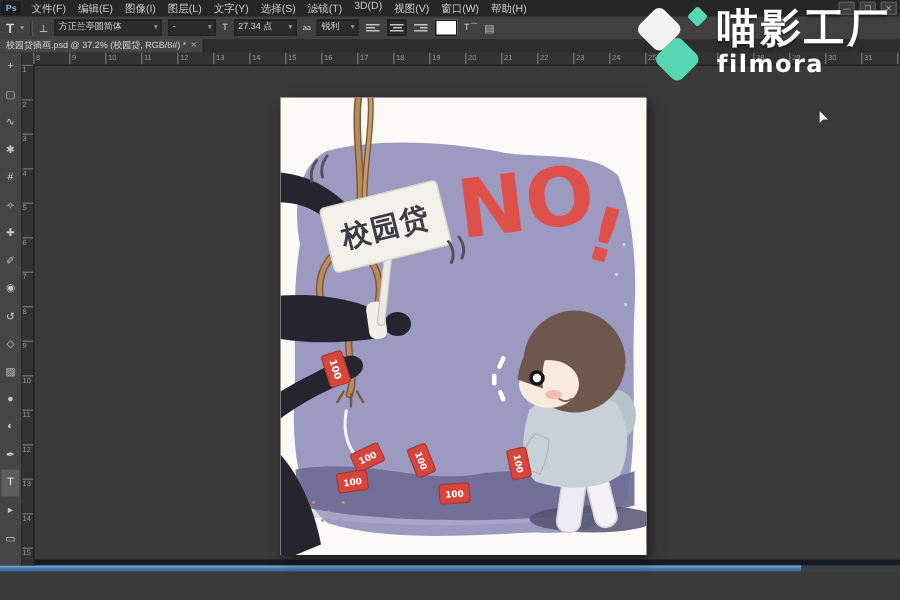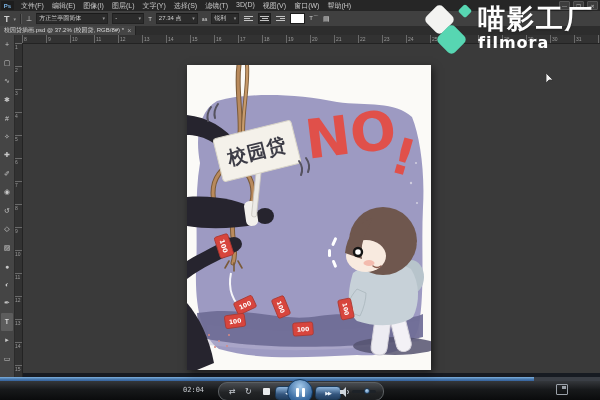--- a/index.html
+++ b/index.html
@@ -368,36 +368,13 @@
   </div>
 
   <svg id="cursor" width="10" height="12" viewBox="0 0 10 12">
     <polygon points="1,11 1,1 8,8 4,8" fill="#f2f2f2" stroke="#333" stroke-width="0.8"></polygon>
   </svg>
 
   <div id="player-gap"></div>
   <div id="progressbar">
     <div id="progress-fill" style="width: 89%;"></div>
   </div>
-  <div id="controlbar">
-    <span id="time-elapsed">02:04</span>
-    <div id="control-pill">
-      <span class="mini-icon" style="left:10px">⇄</span>
-      <span class="mini-icon" style="left:26px">↻</span>
-      <span id="stop-btn"></span>
-      <span class="seek-btn" style="left:56px">◀◀</span>
-      <span id="play-btn">
-          <i></i>
-          <i></i>
-        </span>
-      <span class="seek-btn" style="left:96px">▶▶</span>
-      <svg width="10" height="10" viewBox="0 0 10 10" style="position:absolute;left:121px;top:4px">
-        <polygon points="0,3 3,3 6,0 6,10 3,7 0,7" fill="#cfd6dd"></polygon>
-        <path d="M7.5,3 q2,2 0,4" stroke="#cfd6dd" stroke-width="1" fill="none"></path>
-      </svg>
-      <span id="vol-slider">
-        <span id="vol-fill"></span>
-        <span id="vol-thumb"></span>
-      </span>
-    </div>
-    <span id="fullscreen-btn"></span>
-  </div>
 </div>
 
 </body></html>

